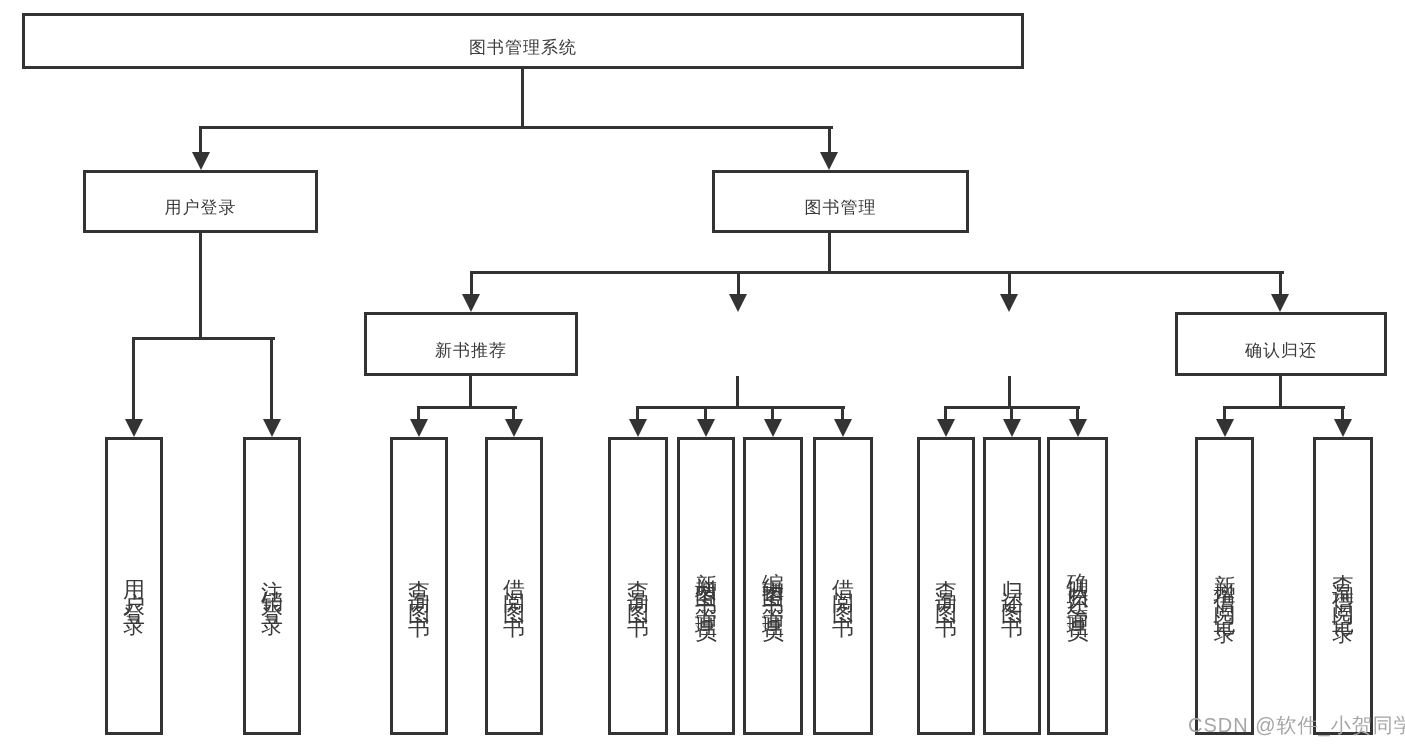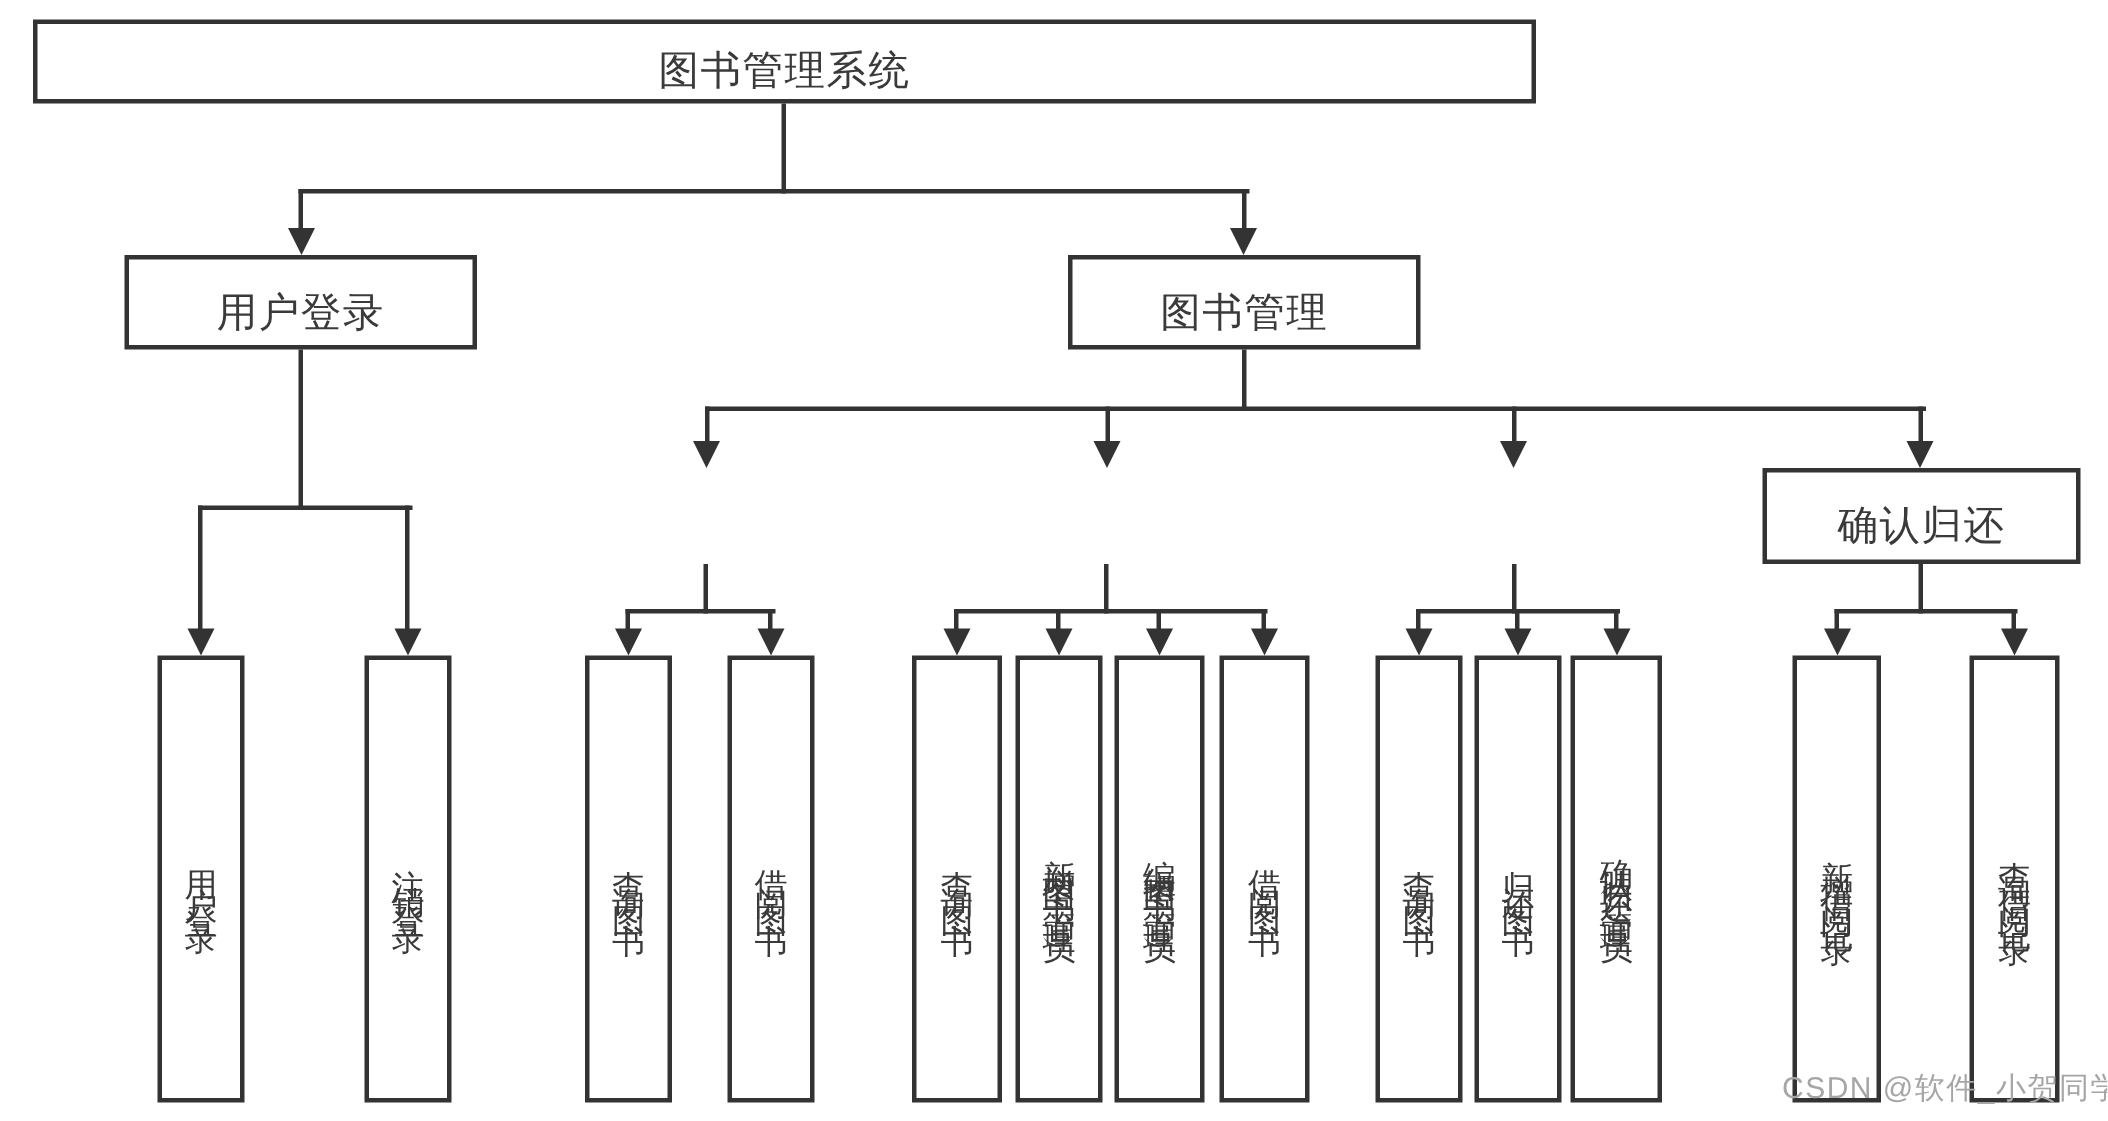--- a/index.html
+++ b/index.html
@@ -4,39 +4,39 @@
 <style>
   html,body{margin:0;padding:0;background:#ffffff;}
   .canvas{
     position:relative;width:1405px;height:747px;background:#ffffff;overflow:hidden;
     font-family:"Liberation Sans","DejaVu Sans",sans-serif;color:#3a3a3a;
   }
   .box{
     position:absolute;box-sizing:border-box;background:#ffffff;
     border:3px solid #333333;display:flex;align-items:center;justify-content:center;
   }
-  .hlabel{font-size:27px;letter-spacing:1px;white-space:nowrap;margin-top:12px;}
+  .hlabel{font-size:17px;letter-spacing:1px;white-space:nowrap;margin-top:12px;}
   .vlabel{
     writing-mode:vertical-rl;text-orientation:mixed;font-size:22px;line-height:1;
     white-space:nowrap;
   }
   .ls12{letter-spacing:12px;}
   .ls10{letter-spacing:10px;}
   .ls7{letter-spacing:7px;}
   .vl{position:absolute;width:3px;background:#333333;}
   .hl{position:absolute;height:3px;background:#333333;}
   .ah{
     position:absolute;width:0;height:0;
     border-left:9px solid transparent;border-right:9px solid transparent;
     border-top:18px solid #333333;
   }
   
   .n-root{left:22px;top:13px;width:1002px;height:56px;}
   .n-login{left:83px;top:170px;width:235px;height:63px;}
-  .n-manage{left:712px;top:170px;width:235px;height:63px;}
+  .n-manage{left:712px;top:170px;width:257px;height:63px;}
   .n-l3a{left:364px;top:312px;width:214px;height:64px;}
   .n-l3b{left:632px;top:312px;width:212px;height:64px;}
   .n-l3c{left:902px;top:312px;width:215px;height:64px;}
   .n-l3d{left:1175px;top:312px;width:212px;height:64px;}
   .leaf{top:437px;height:298px;}
   .lf1{left:105px;width:58px;}
   .lf2{left:243px;width:58px;}
   .lf3{left:390px;width:58px;}
   .lf4{left:485px;width:58px;}
   .lf5{left:608px;width:60px;}
@@ -62,20 +62,23 @@
     <span class="hlabel">图书管理系统</span>
   </div>
 
   <div class="box n-login">
     <span class="hlabel">用户登录</span>
   </div>
   <div class="box n-manage">
     <span class="hlabel">图书管理</span>
   </div>
 
+  <div class="box n-l3a">
+    <span class="hlabel">新书推荐</span>
+  </div>
   <div class="box n-l3d">
     <span class="hlabel">确认归还</span>
   </div>
 
   <div class="box leaf lf1">
     <span class="vlabel ls12">用户登录</span>
   </div>
   <div class="box leaf lf2">
     <span class="vlabel ls12">注销登录</span>
   </div>

